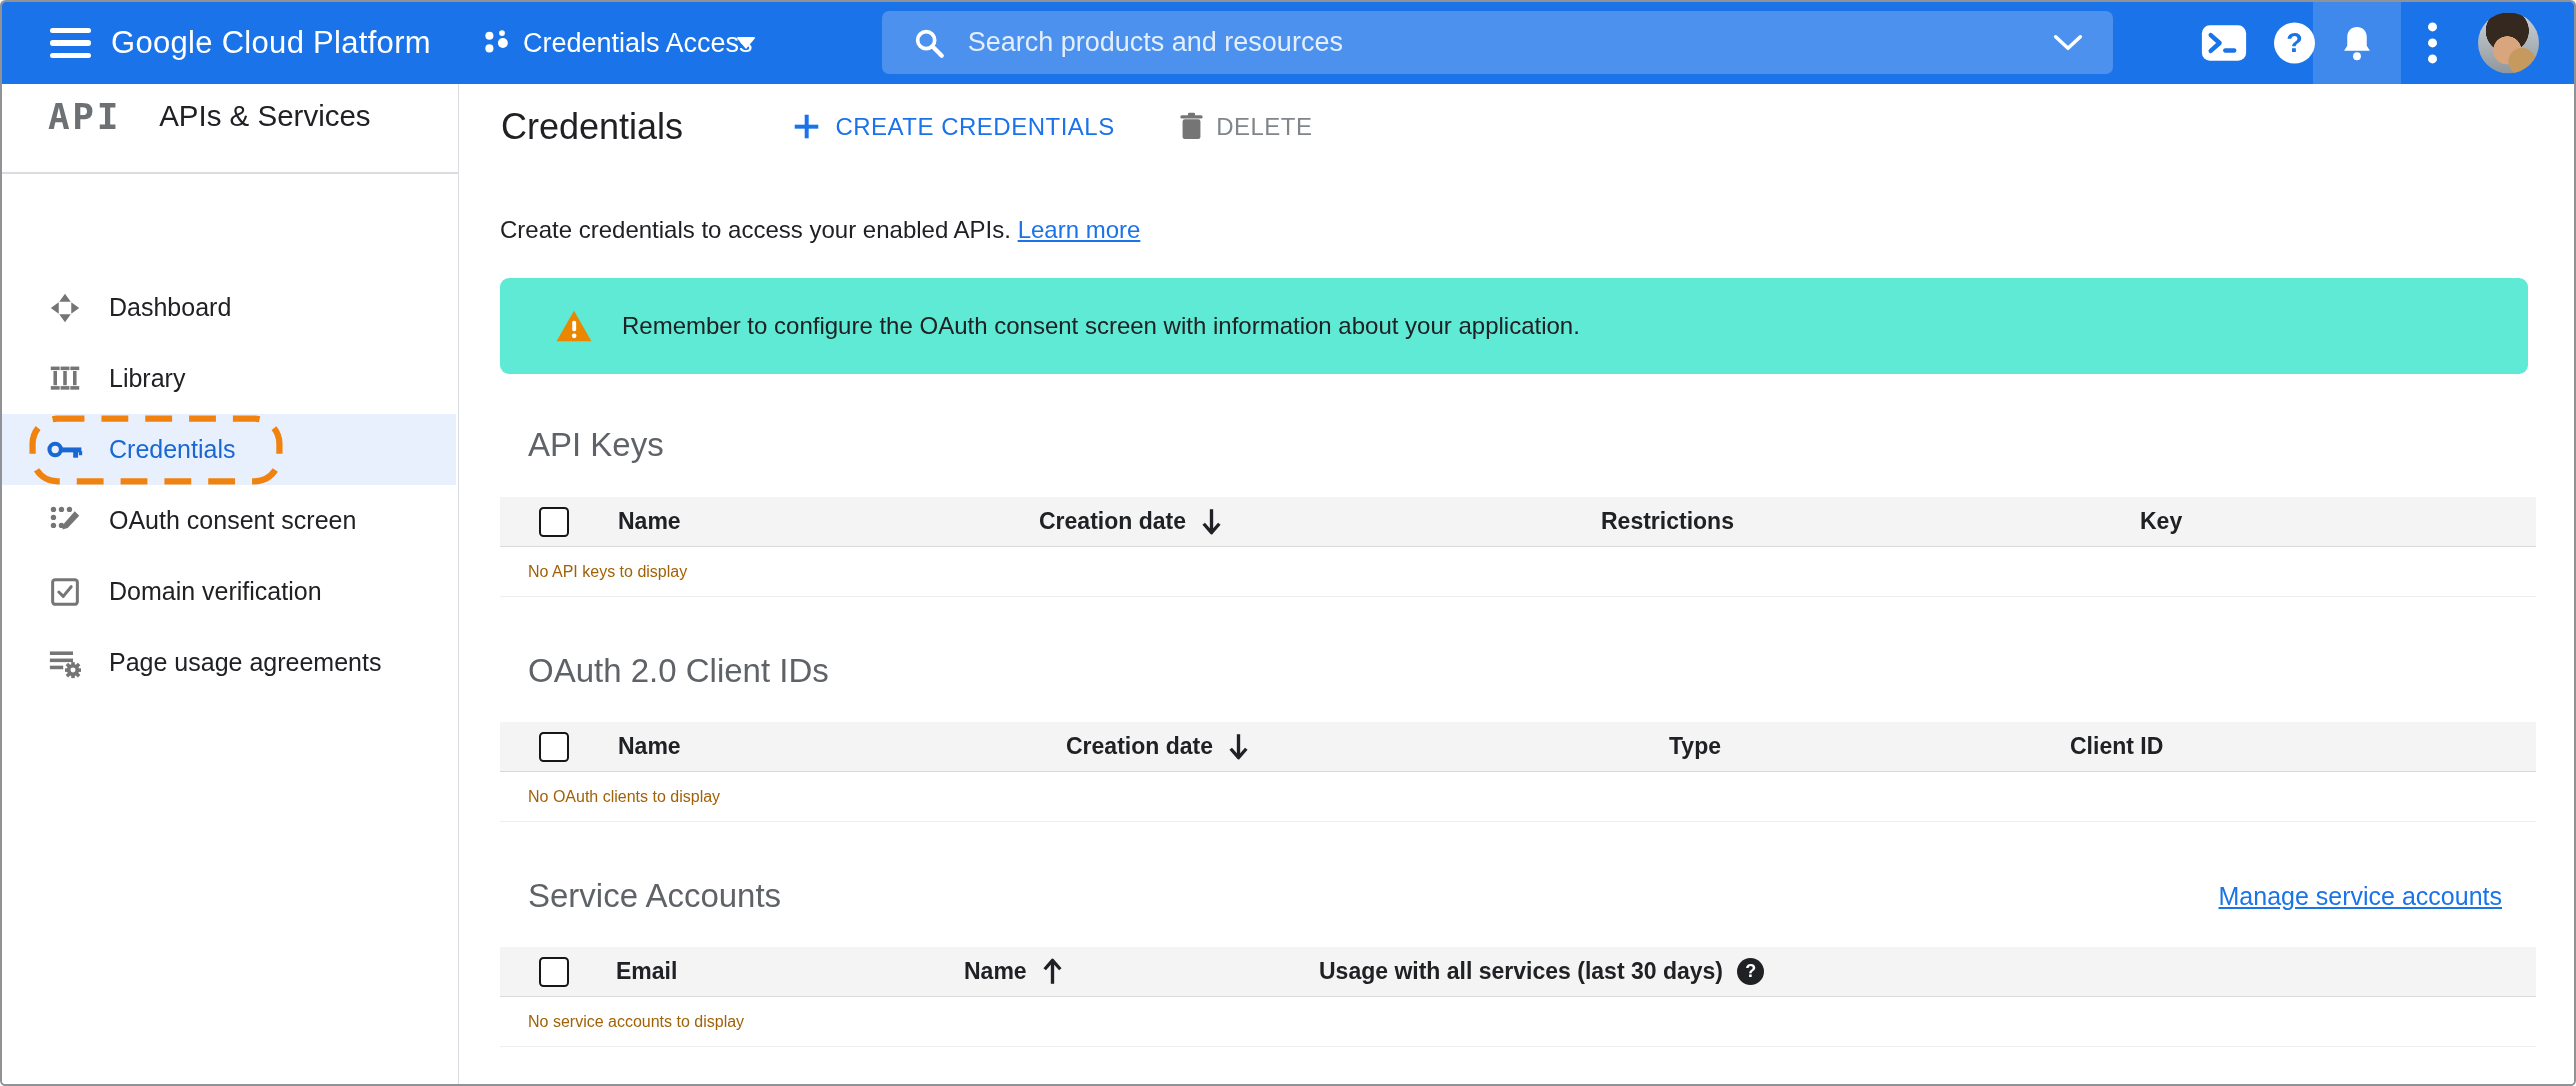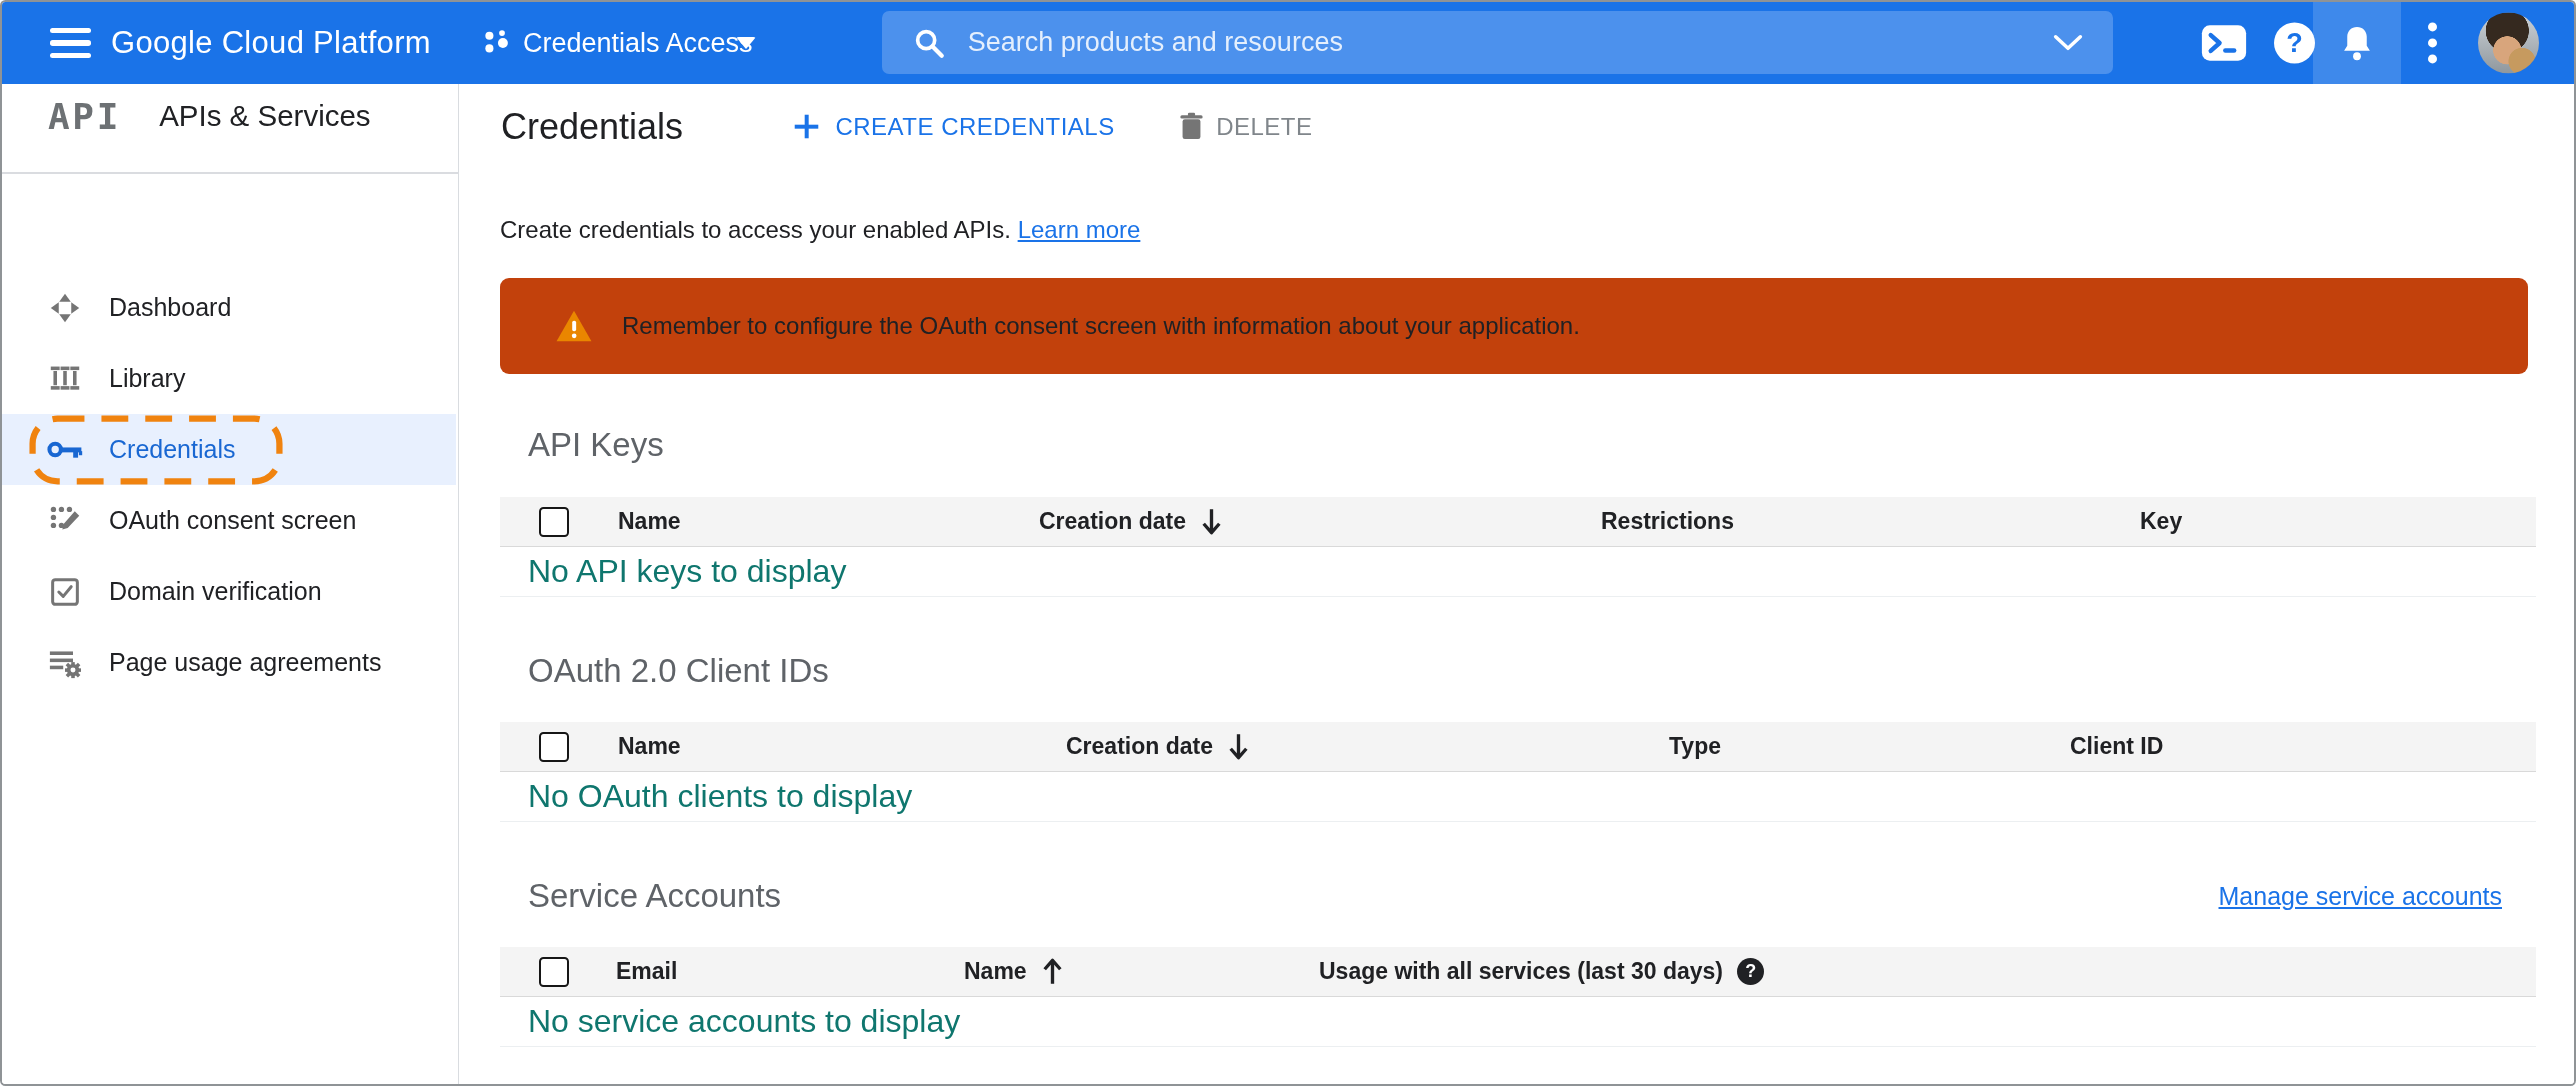--- a/index.html
+++ b/index.html
@@ -53,37 +53,37 @@
   .toolbar{position:absolute;top:0;left:0;right:0;height:85px;display:flex;align-items:center;padding-left:42px;}
   .page-title{font-size:36px;color:#202124;}
   .tb-btn{display:flex;align-items:center;cursor:pointer;}
   .tb-btn .lbl{font-size:24px;font-weight:normal;letter-spacing:0.5px;}
   .create-btn{margin-left:109px;color:#1a73e8;}
   .create-btn .lbl{margin-left:14.3px;color:#1a73e8;}
   .delete-btn{margin-left:64px;}
   .delete-btn .lbl{margin-left:12.5px;color:#80868b;}
   .intro{position:absolute;top:132px;left:41px;font-size:24px;}
   .link{color:#1a73e8;text-decoration:underline;cursor:pointer;}
-  .banner{position:absolute;top:194px;left:41px;width:2028px;height:96px;background:#c2410c;border-radius:9px;display:flex;align-items:center;}
+  .banner{position:absolute;top:194px;left:41px;width:2028px;height:96px;background:#5eead4;border-radius:9px;display:flex;align-items:center;}
   .banner .warn{margin-left:55px;flex:none;}
   .banner .msg{margin-left:29px;font-size:24px;color:#202124;}
   .btn-annot{position:absolute;right:25px;top:2.7px;width:397px;height:89px;display:flex;align-items:center;justify-content:center;}
   .btn-annot svg.dash{position:absolute;inset:0;pointer-events:none;}
   .consent-btn{position:relative;background:#fff;border:none;border-radius:7.1px;padding:14.3px 23px;font-family:inherit;font-size:24px;font-weight:bold;letter-spacing:0.5px;color:#1a73e8;box-shadow:0 1.8px 4.5px rgba(0,0,0,.35);cursor:pointer;}
   .sec-title{position:absolute;left:69px;font-size:33px;color:#5f6368;white-space:nowrap;}
   .sec-row{position:absolute;left:41px;width:2036px;display:flex;align-items:center;justify-content:space-between;}
   .sec-row .sec-title2{font-size:33px;color:#5f6368;padding-left:28px;white-space:nowrap;}
   .sec-row .mlink{font-size:25px;margin-right:34px;}
   .tbl{position:absolute;left:41px;width:2036px;}
   .thead{display:flex;align-items:center;height:49px;background:#f4f4f4;border-bottom:1.8px solid #d9d9d9;font-size:23px;font-weight:bold;color:#202124;}
   .cell{flex:none;display:flex;align-items:center;}
   .cell.grow{flex:1;}
   .cb{width:26px;height:26px;border:2.7px solid #161616;border-radius:4.5px;margin-left:39px;cursor:pointer;background:#fff;}
   .sort{margin-left:12.5px;display:flex;align-items:center;}
-  .trow{display:flex;align-items:center;height:49px;border-bottom:1.8px solid #eceff1;font-size:32px;color:#0f766e;padding-left:28px;}
+  .trow{display:flex;align-items:center;height:49px;border-bottom:1.8px solid #eceff1;font-size:16px;color:#a16207;padding-left:28px;}
   .qmark{width:27px;height:27px;border-radius:50%;background:#202124;color:#fff;font-size:18px;font-weight:bold;display:flex;align-items:center;justify-content:center;margin-left:14.3px;cursor:pointer;}
 </style>
 </head>
 <body>
 
 <div class="screen">
 
   <div class="topbar">
     <div class="hamburger vcenter">
         <span></span>

